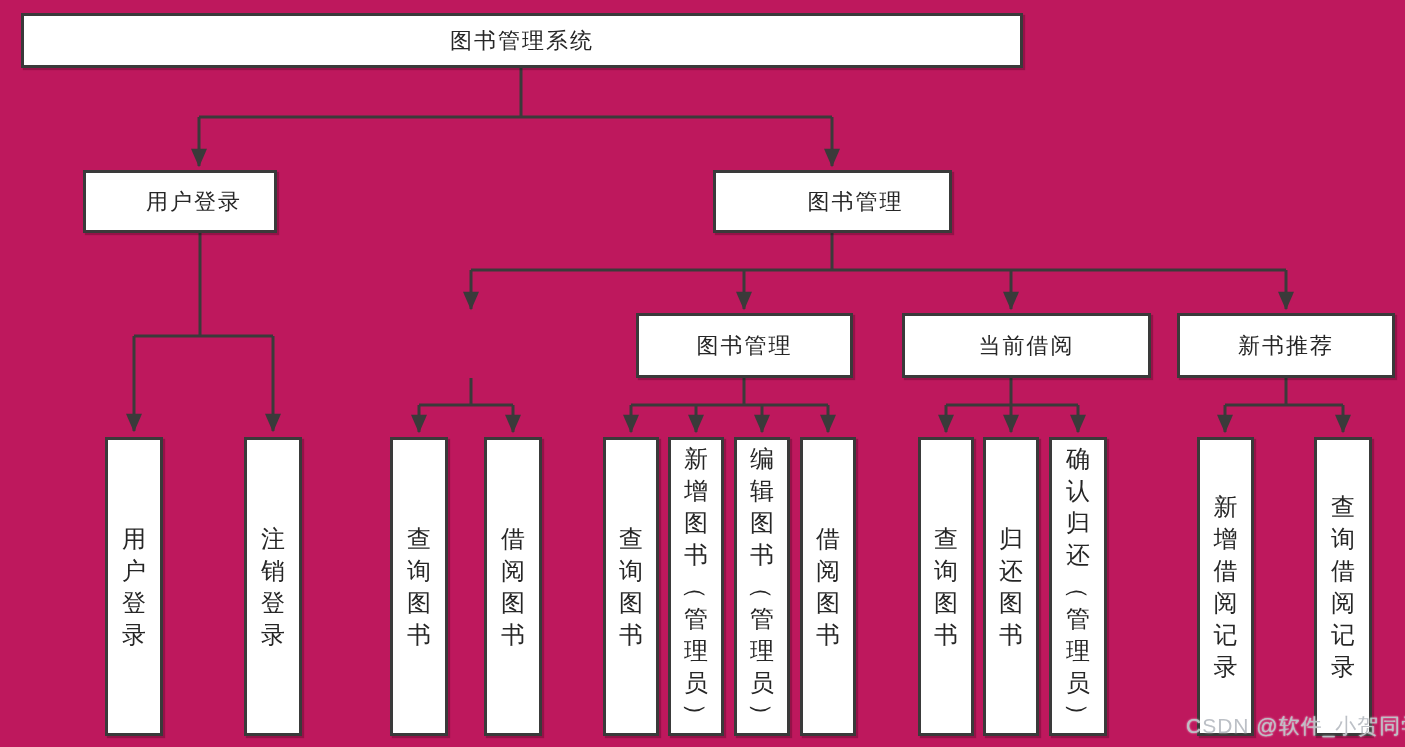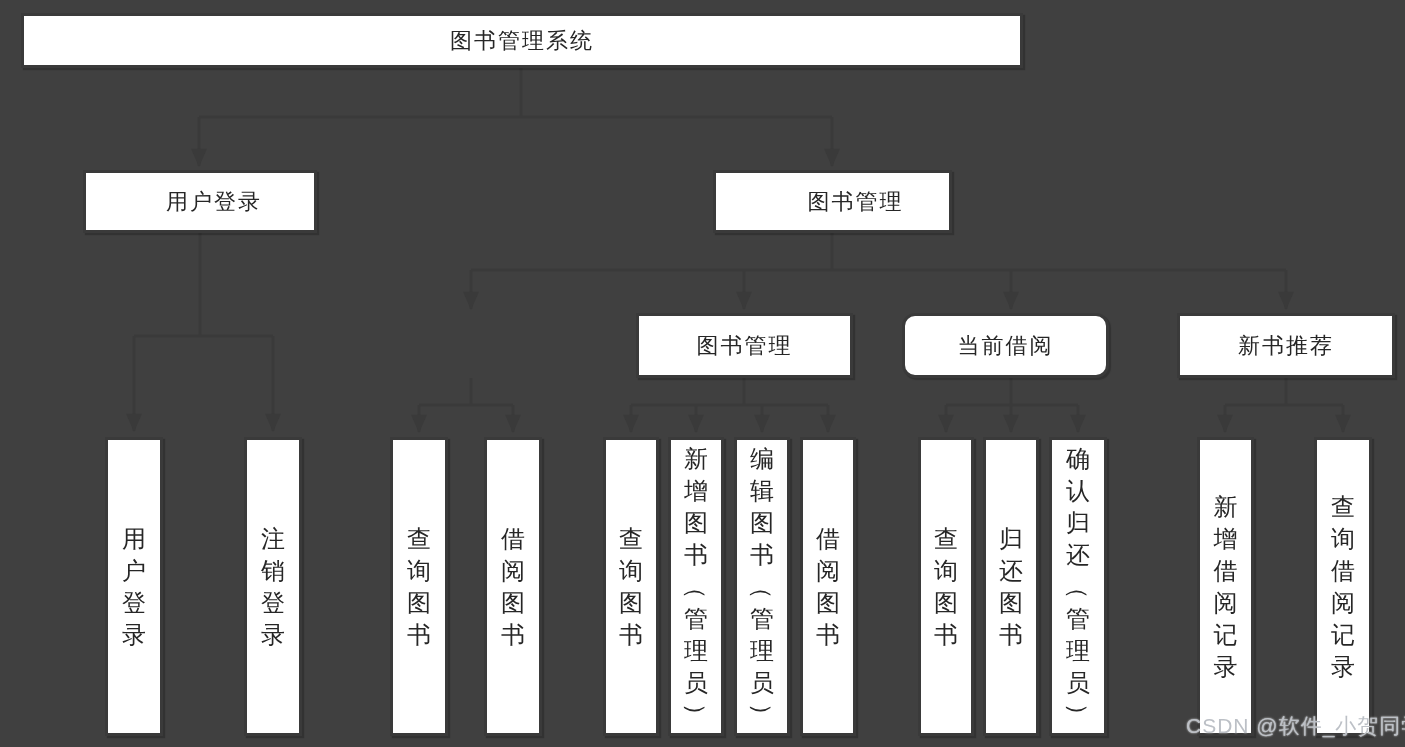--- a/index.html
+++ b/index.html
@@ -5,21 +5,21 @@
 <style>
   html, body {
     margin: 0;
     padding: 0;
     background: #ffffff;
   }
   #stage {
     position: relative;
     width: 1405px;
     height: 747px;
-    background: #404040;
+    background: #be185d;
     overflow: hidden;
     font-family: "Liberation Sans", sans-serif;
   }
   #connectors {
     position: absolute;
     left: 0;
     top: 0;
     pointer-events: none;
   }
   .node {
@@ -121,25 +121,25 @@
       <g>
         <path d="M1286,378 L1286,405 M1225,405 L1343,405"></path>
         <line x1="1225" y1="405" x2="1225" y2="432" marker-end="url(#ah)"></line>
         <line x1="1343" y1="405" x2="1343" y2="432" marker-end="url(#ah)"></line>
       </g>
     </g>
   </svg>
 
   <div class="node branch" style="left:21px; top:13px; width:1002px; height:55px;">图书管理系统</div>
 
-  <div class="node branch" style="left:83px; top:170px; width:234px; height:63px;padding-left:28px;">用户登录</div>
+  <div class="node branch" style="left:83px; top:170px; width:194px; height:63px;padding-left:28px;">用户登录</div>
   <div class="node branch" style="left:713px; top:170px; width:239px; height:63px;padding-left:46px;">图书管理</div>
 
   <div class="node branch" style="left:636px; top:313px; width:217px; height:65px;">图书管理</div>
-  <div class="node branch" style="left:902px; top:313px; width:207px; height:65px;border-radius:13px;">当前借阅</div>
+  <div class="node branch" style="left:902px; top:313px; width:249px; height:65px;">当前借阅</div>
   <div class="node branch" style="left:1177px; top:313px; width:218px; height:65px;">新书推荐</div>
 
   <div class="node leaf" style="left:105px; top:437px; width:58px; height:299px;">
       <span class="vchar">用</span>
       <span class="vchar">户</span>
       <span class="vchar">登</span>
       <span class="vchar">录</span>
     </div>
   <div class="node leaf" style="left:244px; top:437px; width:58px; height:299px;">
       <span class="vchar">注</span>

